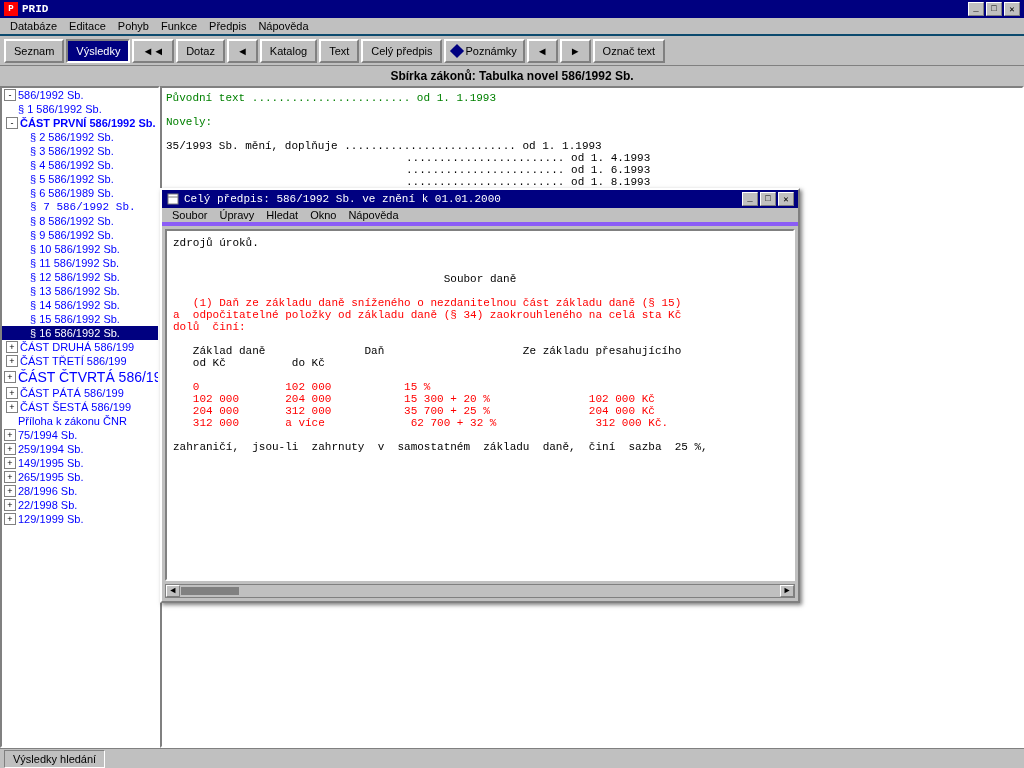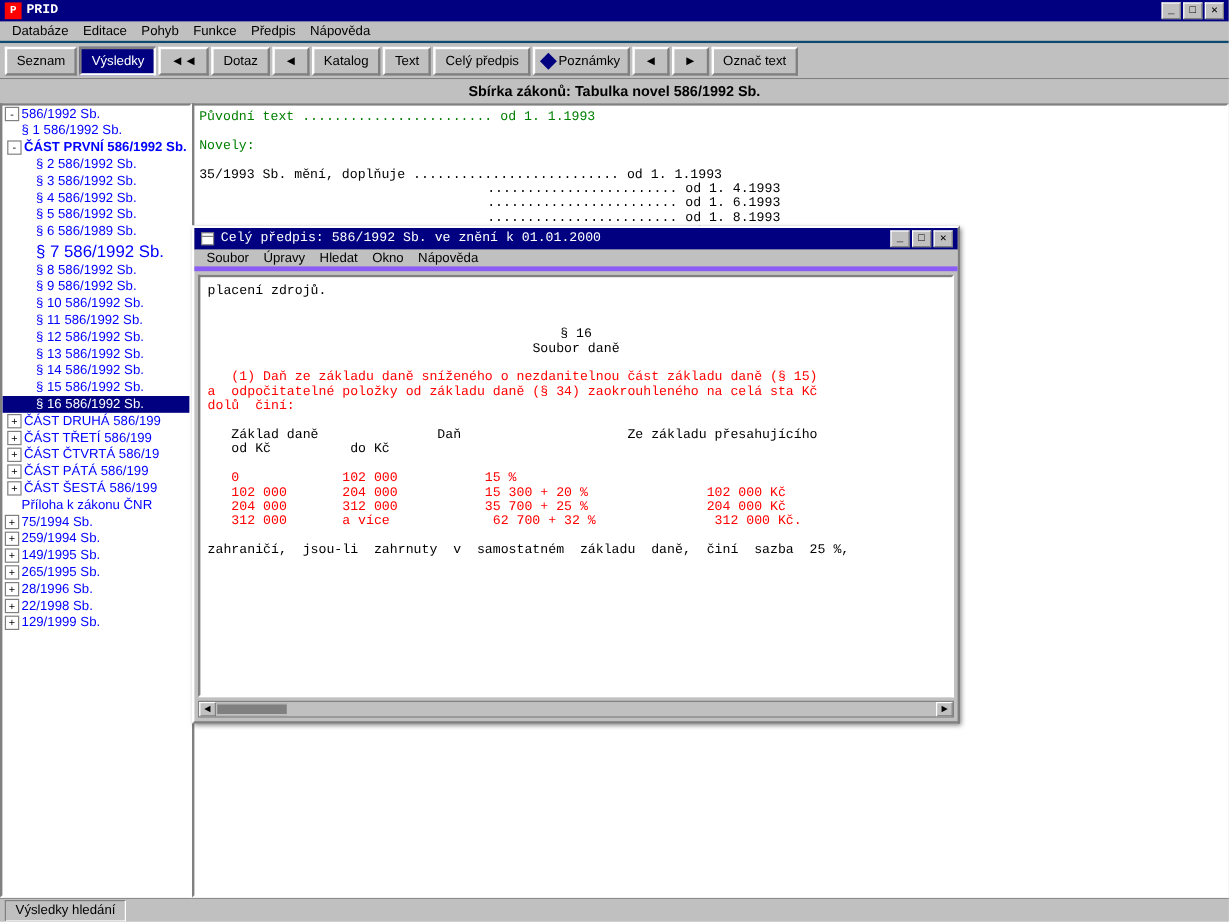--- a/index.html
+++ b/index.html
@@ -355,21 +355,21 @@
     <div class="tree-item">
       <span style="display:inline-block;width:26px;"></span>
       <span style="color:blue; font-size:11px;">§ 5 586/1992 Sb.</span>
     </div>
     <div class="tree-item">
       <span style="display:inline-block;width:26px;"></span>
       <span style="color:blue; font-size:11px;">§ 6 586/1989 Sb.</span>
     </div>
     <div class="tree-item">
       <span style="display:inline-block;width:26px;"></span>
-      <span style="color:blue; font-size:14px;">§ 7 586/1992 Sb.</span>
+      <span style="color:blue; font-size:11px;font-family:Liberation Mono, monospace;">§ 7 586/1992 Sb.</span>
     </div>
     <div class="tree-item">
       <span style="display:inline-block;width:26px;"></span>
       <span style="color:blue; font-size:11px;">§ 8 586/1992 Sb.</span>
     </div>
     <div class="tree-item">
       <span style="display:inline-block;width:26px;"></span>
       <span style="color:blue; font-size:11px;">§ 9 586/1992 Sb.</span>
     </div>
     <div class="tree-item">
@@ -406,21 +406,21 @@
       <span style="color:blue; font-size:11px;">ČÁST DRUHÁ 586/199</span>
     </div>
     <div class="tree-item">
       <span style="display:inline-block;width:2px;"></span>
       <span class="expander">+</span>
       <span style="color:blue; font-size:11px;">ČÁST TŘETÍ 586/199</span>
     </div>
     <div class="tree-item">
       <span style="display:inline-block;width:2px;"></span>
       <span class="expander">+</span>
-      <span style="color:blue; font-size:11px;">ČÁST ČTVRTÁ 586/19</span>
+      <span style="color:blue; font-size:14px;">ČÁST ČTVRTÁ 586/19</span>
     </div>
     <div class="tree-item">
       <span style="display:inline-block;width:2px;"></span>
       <span class="expander">+</span>
       <span style="color:blue; font-size:11px;">ČÁST PÁTÁ 586/199</span>
     </div>
     <div class="tree-item">
       <span style="display:inline-block;width:2px;"></span>
       <span class="expander">+</span>
       <span style="color:blue; font-size:11px;">ČÁST ŠESTÁ 586/199</span>
@@ -552,24 +552,23 @@
 
     <div class="modal-menu-bar">
       <span class="menu-item">Soubor</span>
       <span class="menu-item">Úpravy</span>
       <span class="menu-item">Hledat</span>
       <span class="menu-item">Okno</span>
       <span class="menu-item">Nápověda</span>
     </div>
 
     <div class="modal-content">
-      <div>placení zdrojů.</div>
-      <br>
-      <br>
-      <div style="text-align:center;">§ 16</div>
+      <div>zdrojů úroků.</div>
+      <br>
+      <br>
       <div style="text-align:center;">Soubor daně</div>
       <br>
       <div class="red">&nbsp;&nbsp;&nbsp;(1) Daň ze základu daně sníženého o nezdanitelnou část základu daně (§ 15)</div>
       <div class="red">a&nbsp; odpočitatelné položky od základu daně (§ 34) zaokrouhleného na celá sta Kč</div>
       <div class="red">dolů&nbsp; činí:</div>
       <br>
       <div>&nbsp;&nbsp;&nbsp;Základ daně &nbsp;&nbsp;&nbsp;&nbsp;&nbsp;&nbsp;&nbsp;&nbsp;&nbsp;&nbsp;&nbsp;&nbsp;&nbsp;&nbsp;Daň&nbsp;&nbsp;&nbsp;&nbsp;&nbsp;&nbsp;&nbsp;&nbsp;&nbsp;&nbsp;&nbsp;&nbsp;&nbsp;&nbsp;&nbsp;&nbsp;&nbsp;&nbsp;&nbsp;&nbsp;&nbsp;Ze základu přesahujícího</div>
       <div>&nbsp;&nbsp;&nbsp;od Kč&nbsp;&nbsp;&nbsp;&nbsp;&nbsp;&nbsp;&nbsp;&nbsp;&nbsp;&nbsp;do Kč</div>
       <br>
       <div class="red">&nbsp;&nbsp;&nbsp;0&nbsp;&nbsp;&nbsp;&nbsp;&nbsp;&nbsp;&nbsp;&nbsp;&nbsp;&nbsp;&nbsp;&nbsp;&nbsp;102 000&nbsp;&nbsp;&nbsp;&nbsp;&nbsp;&nbsp;&nbsp;&nbsp;&nbsp;&nbsp;&nbsp;15 %</div>

